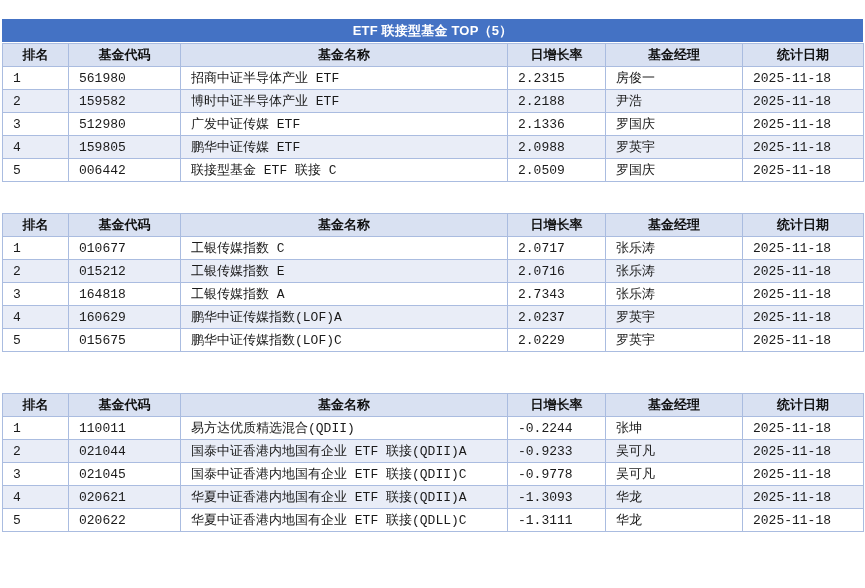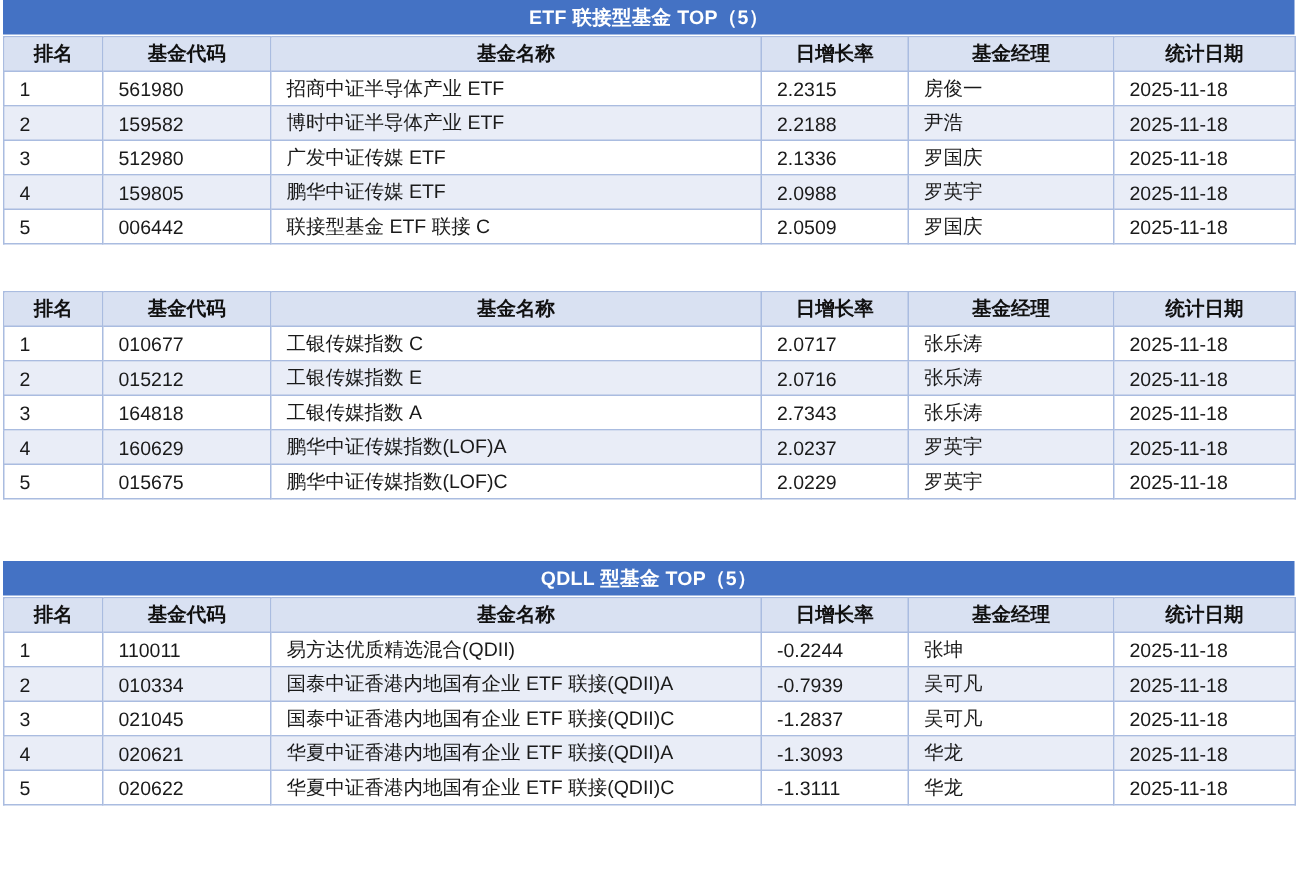--- a/index.html
+++ b/index.html
@@ -13,41 +13,42 @@
   * { box-sizing: border-box; }
   html, body {
     margin: 0;
     padding: 0;
     background: #FFFFFF;
     font-family: "Liberation Sans", "DejaVu Sans", sans-serif;
   }
   #report {
     width: 865px;
     height: 588px;
-    padding: 0 2px 0 2px;
+    padding: 19px 2px 0 2px;
     overflow: hidden;
   }
   .tbl { width: 861px; }
   .tbl.t1 { margin-top: 31px; }
   .tbl.t2 { margin-top: 41px; }
   .title {
     background: var(--title-bar);
     color: var(--title-text);
     font-weight: 700;
     font-size: 13px;
     text-align: center;
     height: 23px;
     line-height: 23px;
     margin-bottom: 1px;
     letter-spacing: 0.2px;
   }
   table {
     border-collapse: collapse;
     width: 100%;
     table-layout: fixed;
+    font-family: Liberation Mono, monospace;
   }
   th, td {
     border: 1px solid var(--border);
     font-size: 13px;
     height: 23px;
     padding: 0;
     overflow: hidden;
     white-space: nowrap;
     color: var(--text);
   }
@@ -191,21 +192,20 @@
             <td>015675</td>
             <td>鹏华中证传媒指数(LOF)C</td>
             <td>2.0229</td>
             <td>罗英宇</td>
             <td>2025-11-18</td>
           </tr>
         </tbody>
       </table>
     </section>
     <section class="tbl t2">
-      <div class="title">QDLL 型基金 TOP（5）</div>
       <table>
         <colgroup>
           <col style="width: 66px;">
           <col style="width: 112px;">
           <col style="width: 327px;">
           <col style="width: 98px;">
           <col style="width: 137px;">
           <col style="width: 121px;">
         </colgroup>
         <thead>
@@ -222,46 +222,46 @@
           <tr class="">
             <td>1</td>
             <td>110011</td>
             <td>易方达优质精选混合(QDII)</td>
             <td>-0.2244</td>
             <td>张坤</td>
             <td>2025-11-18</td>
           </tr>
           <tr class="stripe">
             <td>2</td>
-            <td>010334</td>
+            <td>021044</td>
             <td>国泰中证香港内地国有企业 ETF 联接(QDII)A</td>
-            <td>-0.7939</td>
+            <td>-0.9233</td>
             <td>吴可凡</td>
             <td>2025-11-18</td>
           </tr>
           <tr class="">
             <td>3</td>
             <td>021045</td>
             <td>国泰中证香港内地国有企业 ETF 联接(QDII)C</td>
-            <td>-1.2837</td>
+            <td>-0.9778</td>
             <td>吴可凡</td>
             <td>2025-11-18</td>
           </tr>
           <tr class="stripe">
             <td>4</td>
             <td>020621</td>
             <td>华夏中证香港内地国有企业 ETF 联接(QDII)A</td>
             <td>-1.3093</td>
             <td>华龙</td>
             <td>2025-11-18</td>
           </tr>
           <tr class="">
             <td>5</td>
             <td>020622</td>
-            <td>华夏中证香港内地国有企业 ETF 联接(QDII)C</td>
+            <td>华夏中证香港内地国有企业 ETF 联接(QDLL)C</td>
             <td>-1.3111</td>
             <td>华龙</td>
             <td>2025-11-18</td>
           </tr>
         </tbody>
       </table>
     </section>
   </div>
 
 </body></html>

